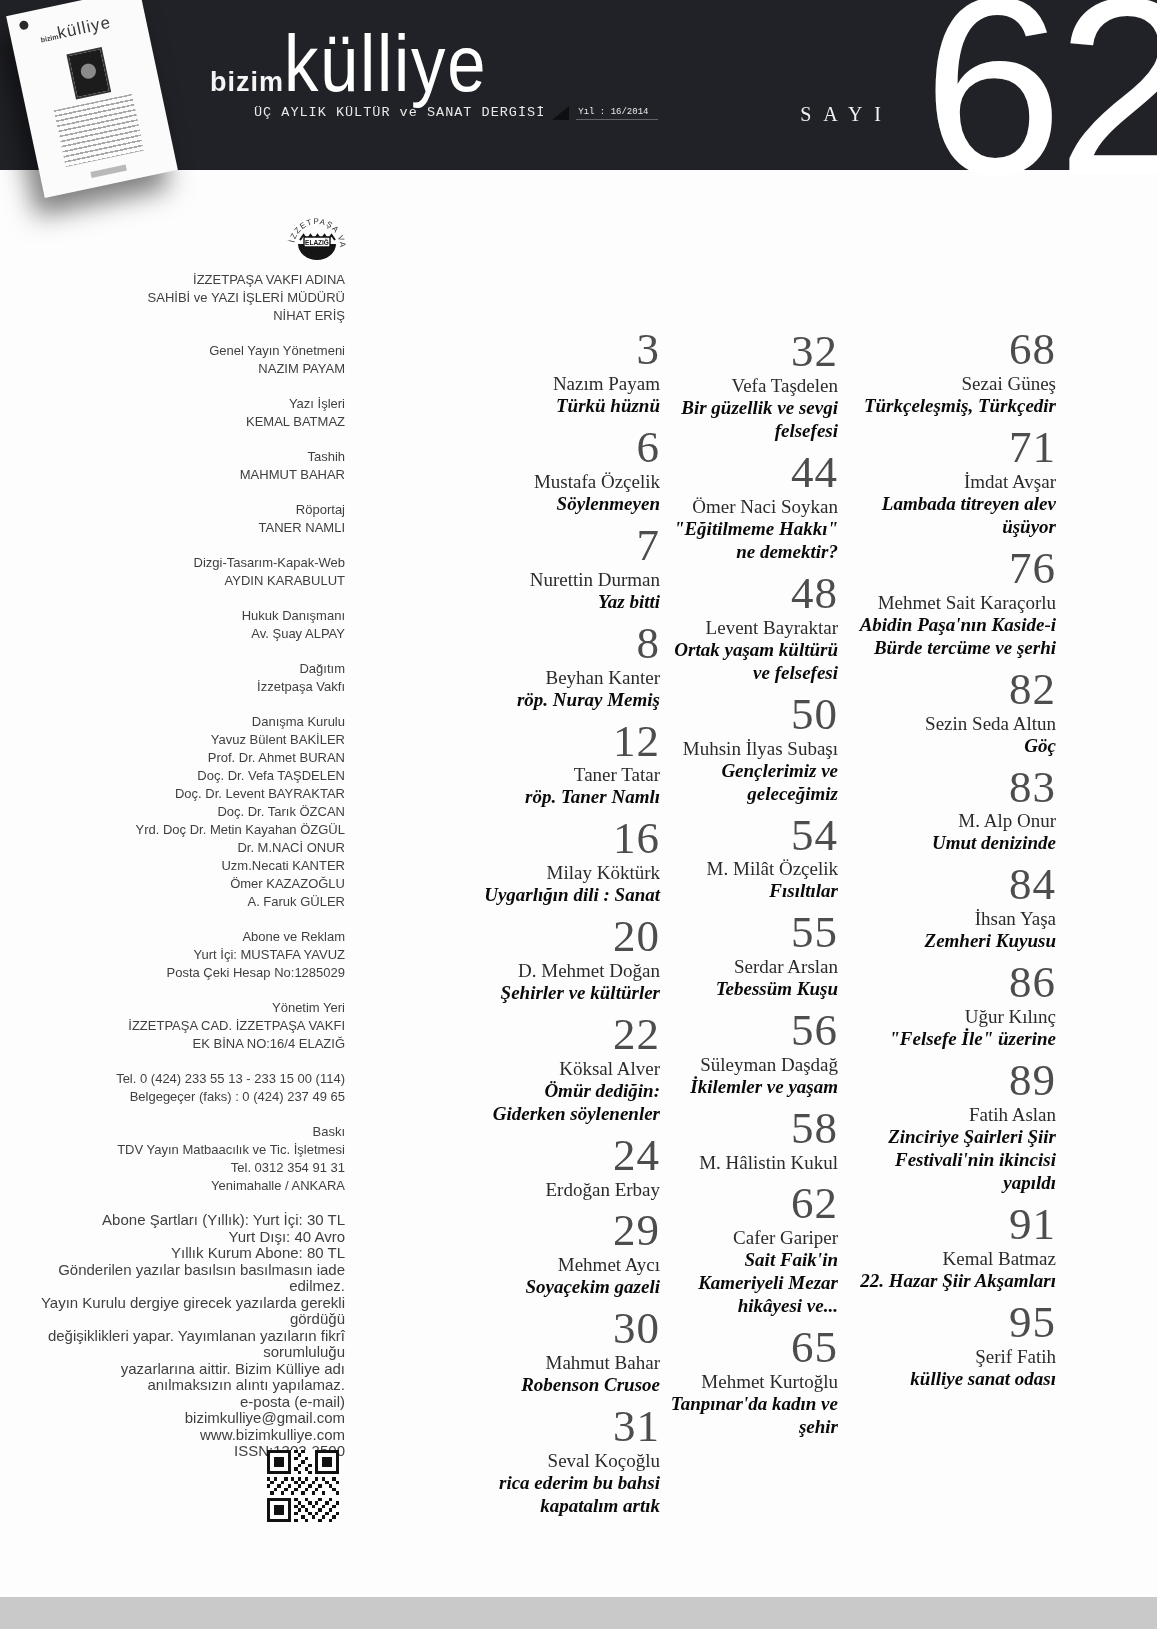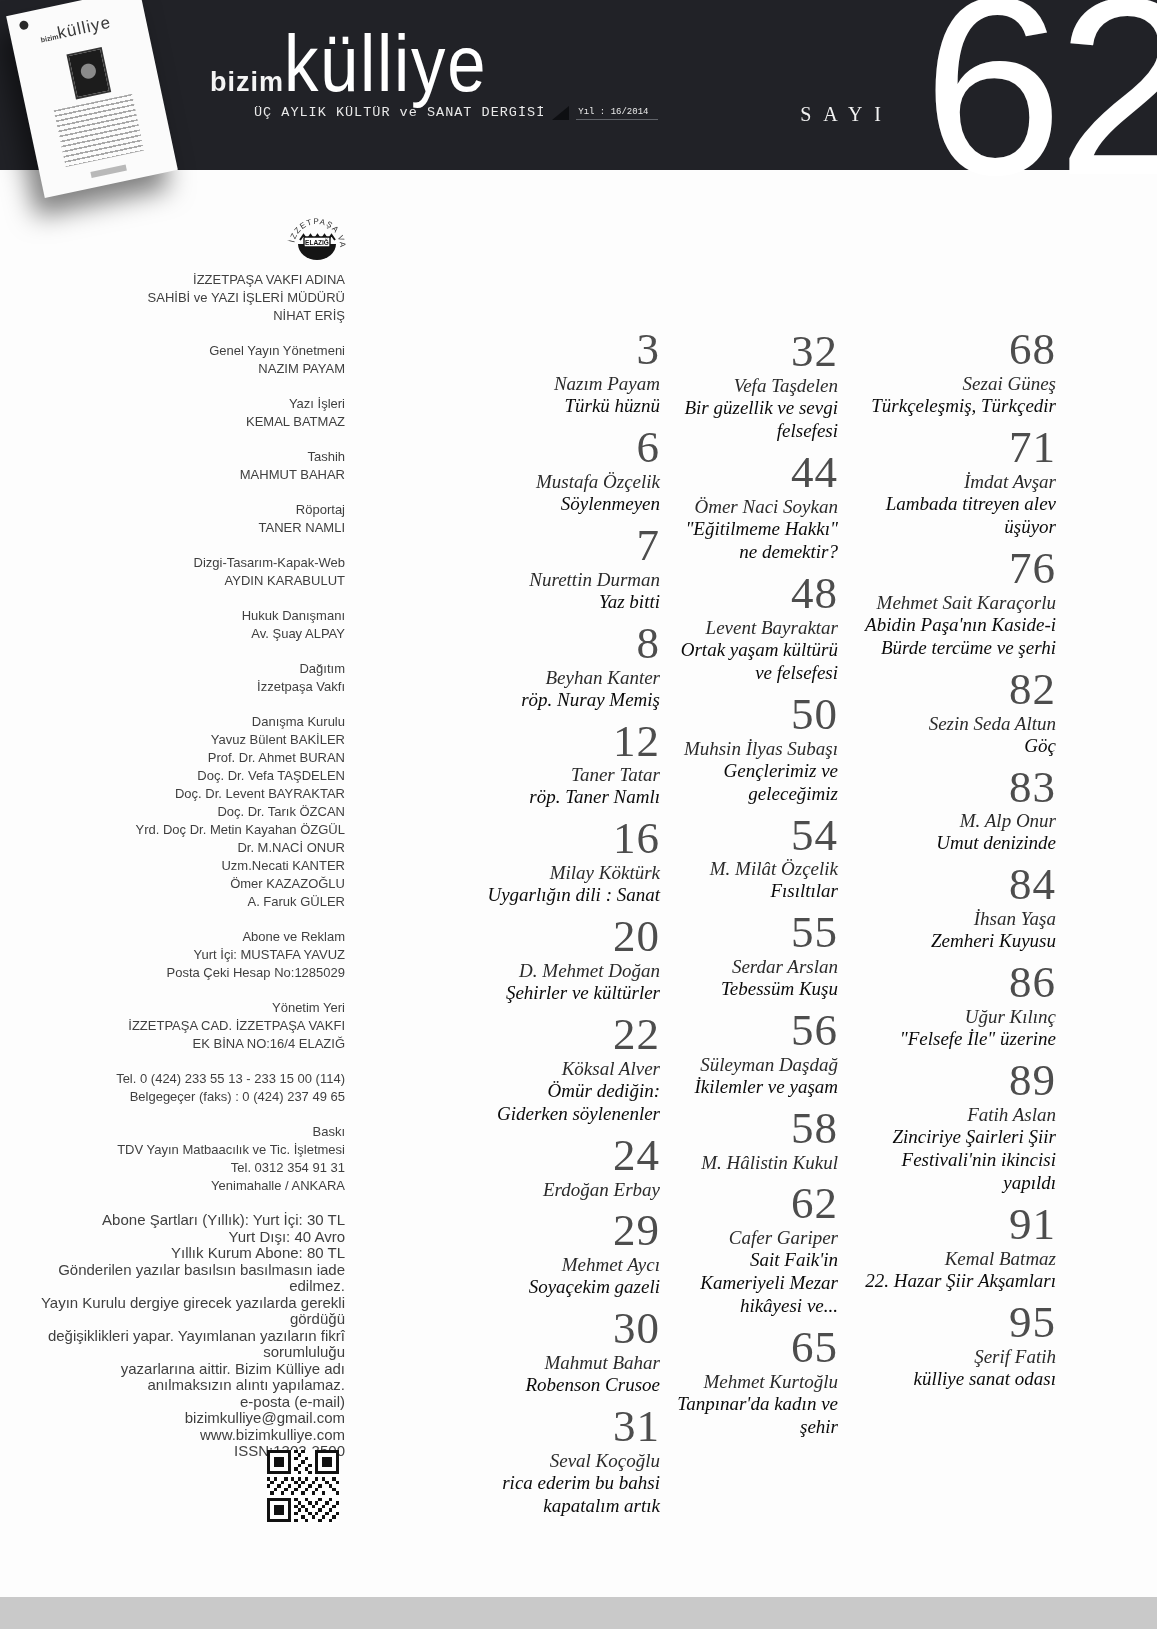--- a/index.html
+++ b/index.html
@@ -61,22 +61,22 @@
   .mast-group:last-child .mast-line{line-height:16.5px;}
   
   .qr{position:absolute;left:267px;top:1450px;width:72px;height:72px;}
   
   .toc-col{position:absolute;text-align:right;font-family:"Liberation Serif",serif;}
   #toc-col-0{left:455px;width:205px;top:331px;}
   #toc-col-1{left:648px;width:190px;top:333px;}
   #toc-col-2{left:841px;width:215px;top:331px;}
   .toc-entry{margin-bottom:12px;}
   .toc-num{font-size:45px;line-height:.82;color:#4d4d4d;margin-bottom:5px;letter-spacing:1px;}
-  .toc-author{font-style:italic;font-size:19px;line-height:21px;color:#2b2b2b;}
-  .toc-title{font-style:italic;font-weight:normal;font-size:19px;line-height:23px;color:#0a0a0a;white-space:pre-line;}
+  .toc-author{font-size:19px;line-height:21px;color:#2b2b2b;}
+  .toc-title{font-style:italic;font-weight:bold;font-size:19px;line-height:23px;color:#0a0a0a;white-space:pre-line;}
   
   .bottombar{position:absolute;left:0;top:1597px;width:100%;height:32px;background:#c9c9c9;}
 </style>
 </head>
 <body>
 
 <header class="topbar">
   <div class="logo-block">
     <div class="logo-line">
       <span class="logo-bizim">bizim</span>

